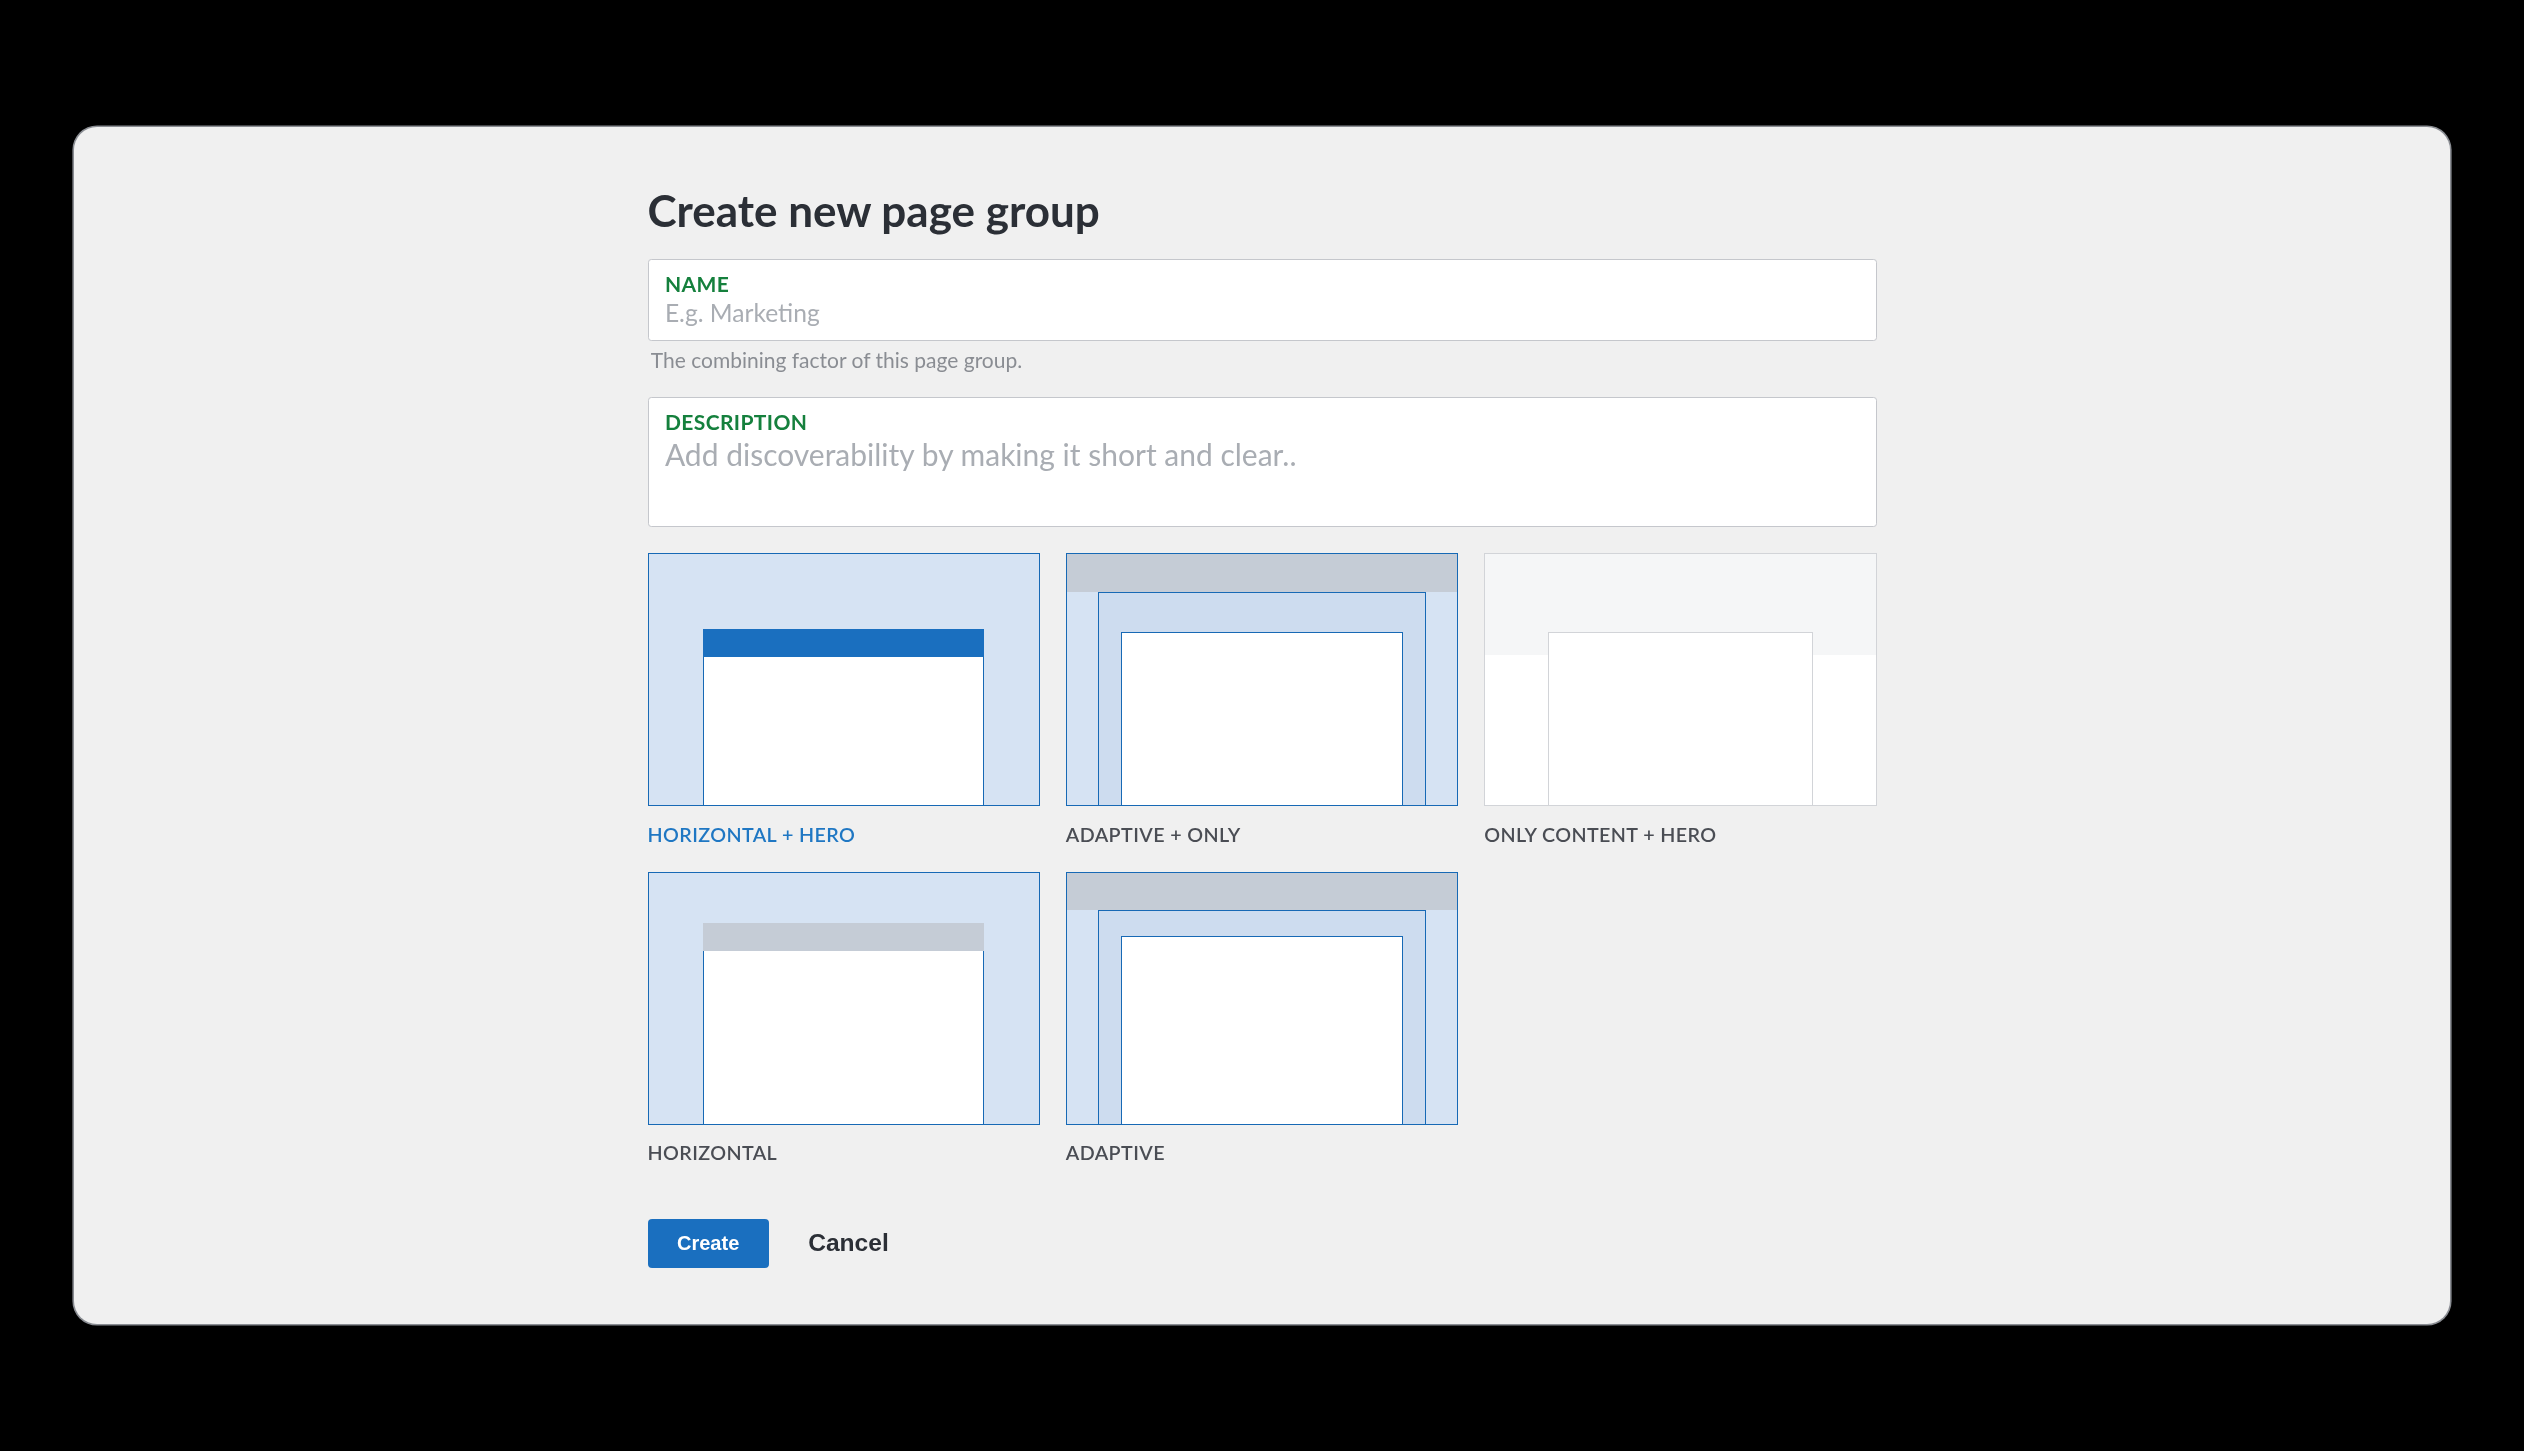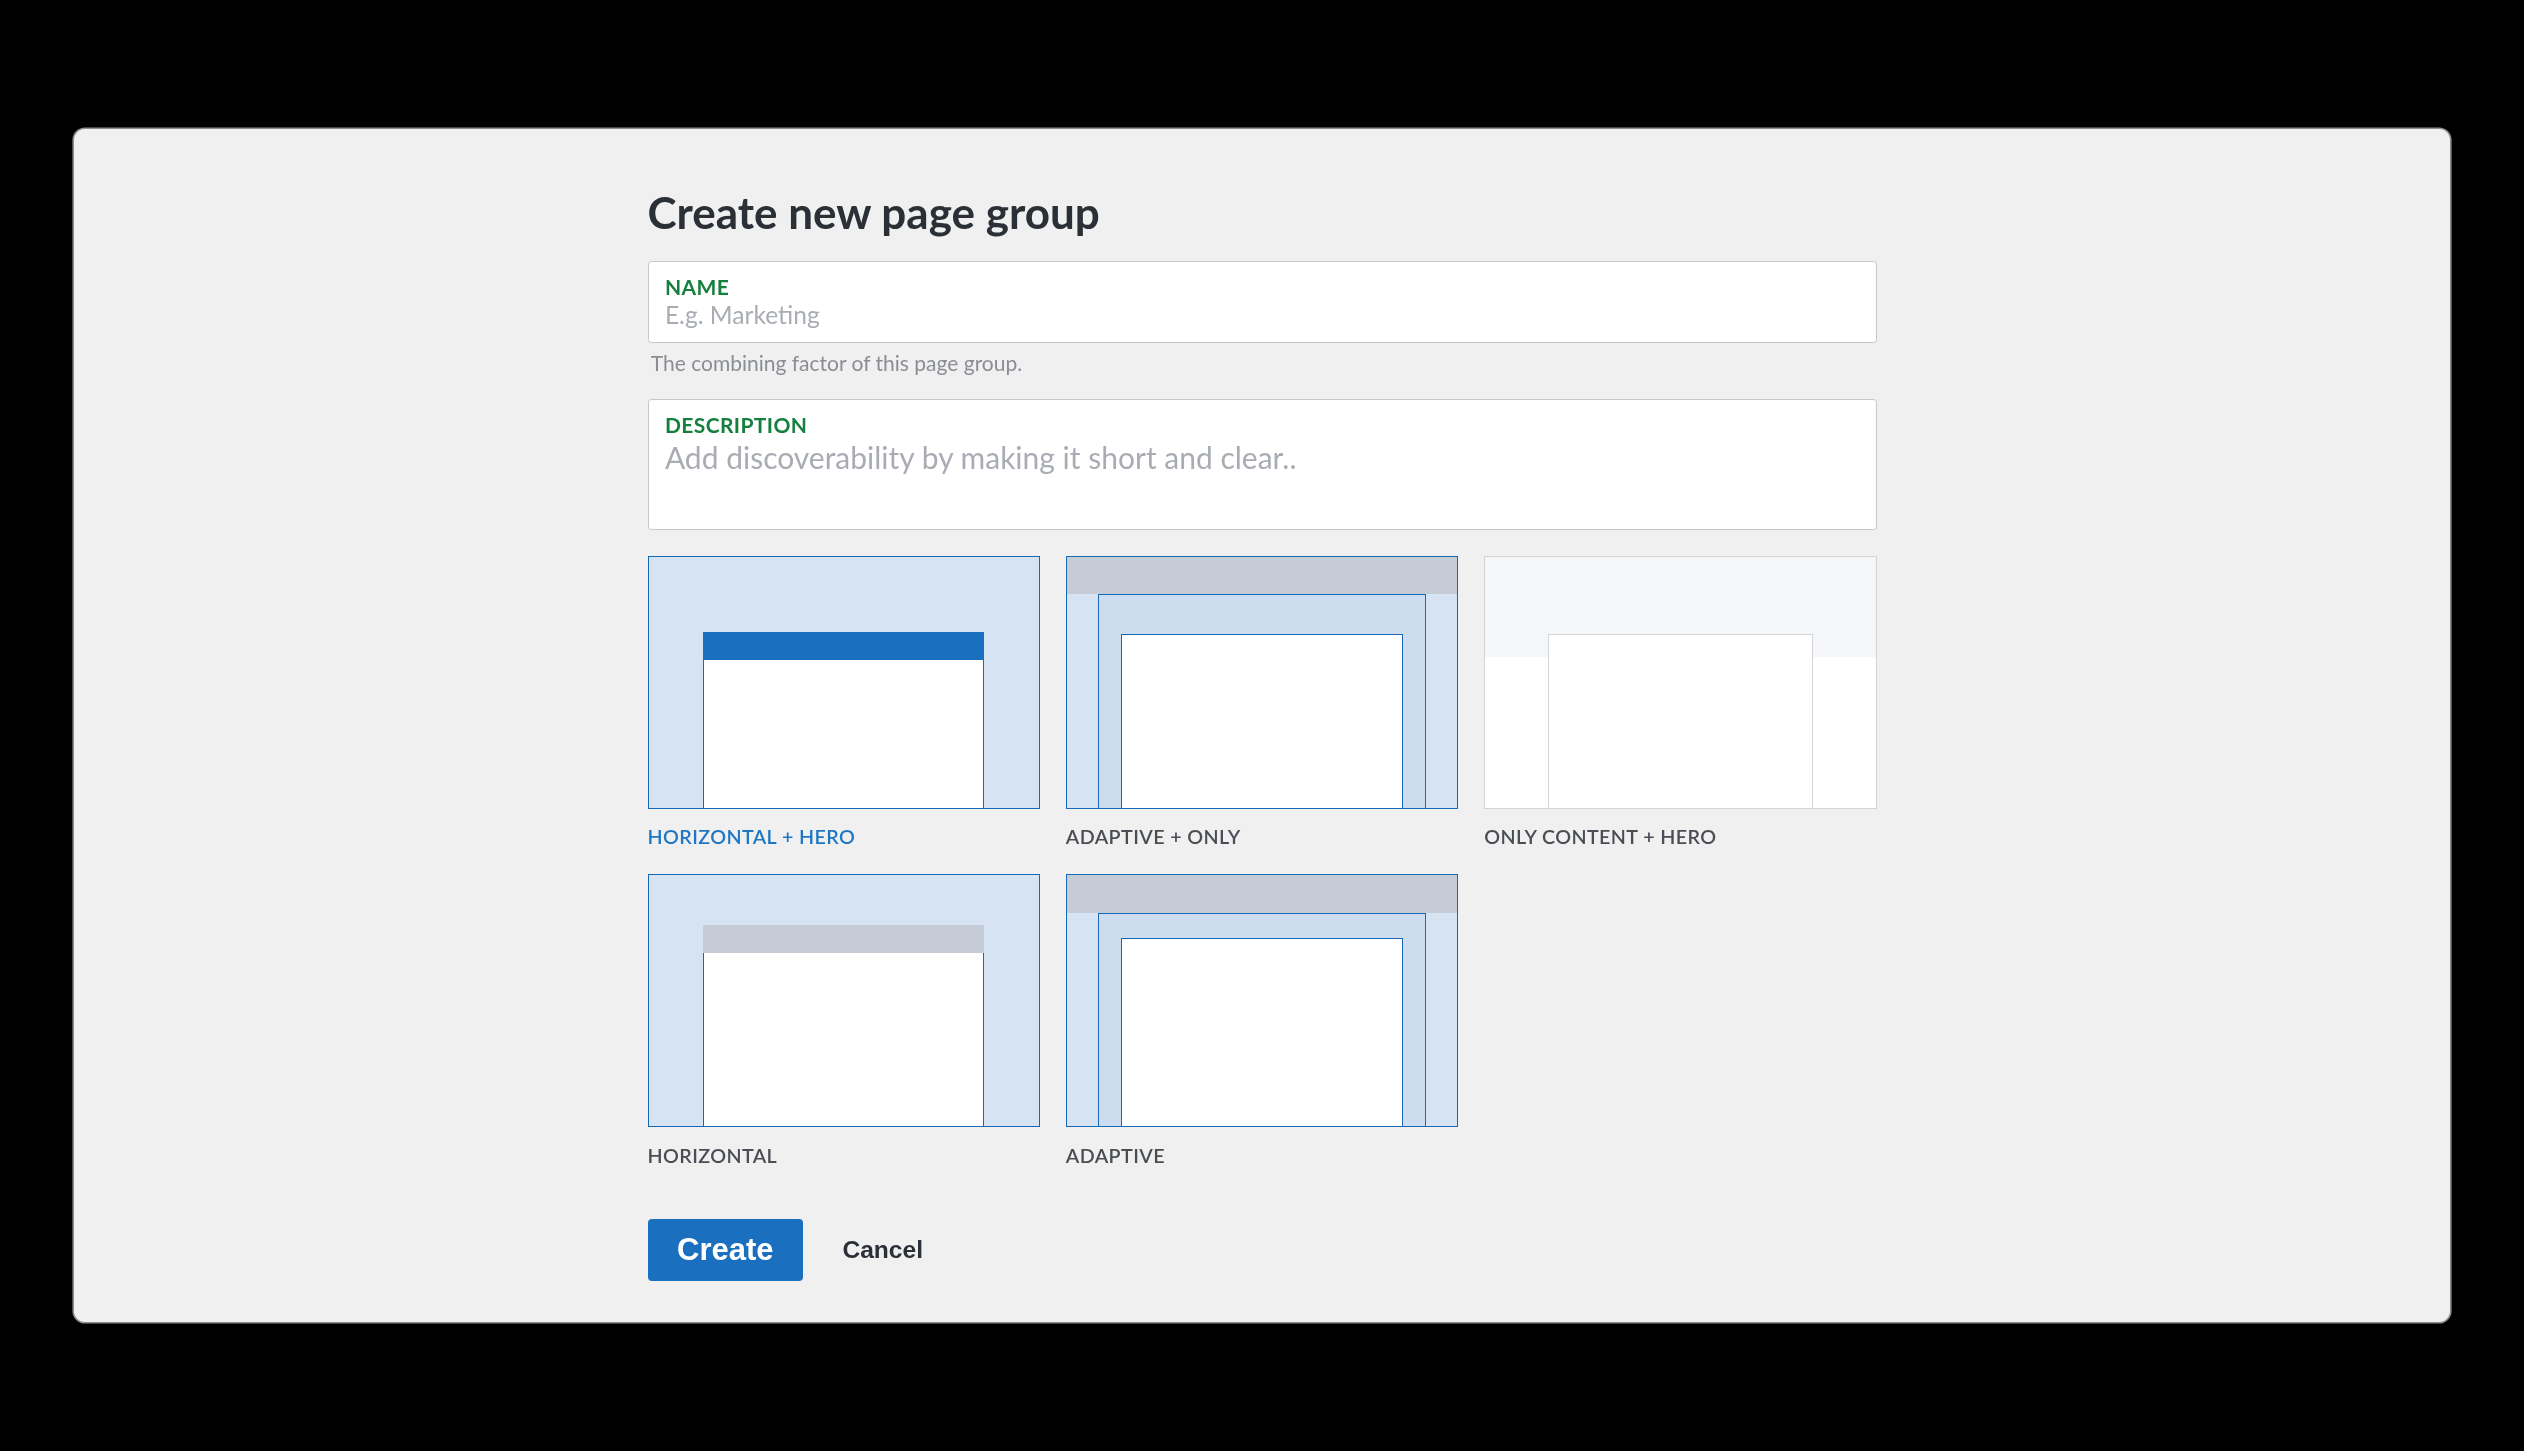--- a/index.html
+++ b/index.html
@@ -9,23 +9,23 @@
     font-family: -apple-system, BlinkMacSystemFont, "Segoe UI", "Lato", "Helvetica Neue", Arial, sans-serif;
     display: flex;
     align-items: center;
     justify-content: center;
     padding: 33px;
   }
   .window {
     width: 100%;
     max-width: 2376px;
     background: #f0f0f0;
-    border-radius: 11px;
+    border-radius: 23px;
     box-shadow: 0 0 0 1.6px #8a8d93, 0 13px 39px rgba(0,0,0,0.6);
-    padding: 57px 49px 41px 49px;
+    padding: 57px 49px 54px 49px;
     position: relative;
   }
   .content {
     max-width: 1229px;
     margin: 0 auto;
   }
   .title {
     font-size: 44px;
     font-weight: 700;
     color: #2b2f36;
@@ -109,21 +109,21 @@
 
   .actions {
     display: flex;
     gap: 23px;
     margin-top: 52px;
     align-items: center;
   }
   .btn-primary {
     background: #1a6fbf;
     color: #fff;
-    font-size: 31px;
+    font-size: 20px;
     font-weight: 600;
     border: none;
     border-radius: 4.1px;
     padding: 13px 29.5px;
     cursor: pointer;
   }
   .btn-secondary {
     background: transparent;
     color: #2b2f36;
     font-size: 24.6px;

